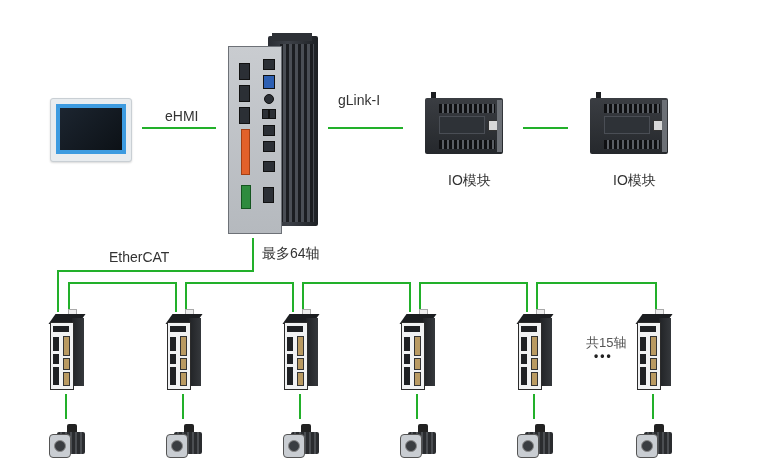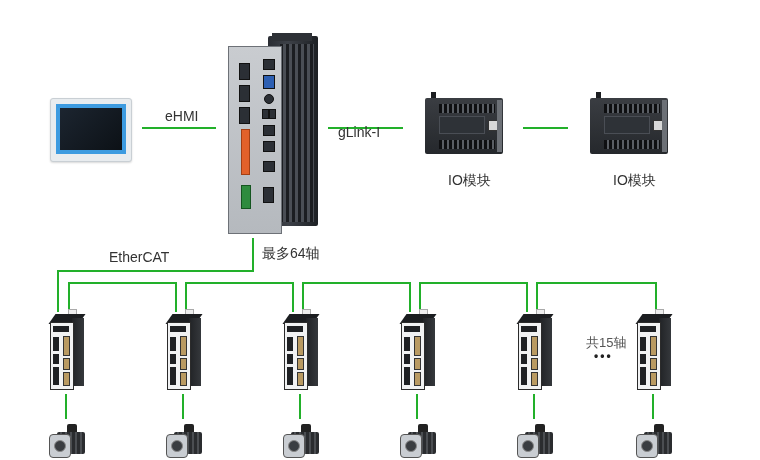--- a/index.html
+++ b/index.html
@@ -112,21 +112,21 @@
   <div class="body"></div>
   <div class="term" style="top:12px;"></div>
   <div class="term" style="top:48px;"></div>
   <div class="plate"></div>
   <div class="sw"></div>
   <div class="side"></div>
 </div>
 <div class="lbl" style="left:613px;top:172px;">IO模块</div>
 
 <div class="lbl" style="left:165px;top:108px;">eHMI</div>
-<div class="lbl" style="left:338px;top:124px;text-align:right;">gLink-I</div>
+<div class="lbl" style="left:338px;top:92px;text-align:right;">gLink-I</div>
 <div class="lbl" style="left:109px;top:249px;">EtherCAT</div>
 <div class="lbl" style="left:262px;top:245px;">最多64轴</div>
 <div class="lbl lbl-sm" style="left:586px;top:334px;">共15轴</div>
 <div class="dots" style="left:594px;top:349px;">•••</div>
 
 <div id="drive-layer">
     <div class="drv" style="left: 50px; top: 314px;">
       <div class="clip"></div>
       <div class="top"></div>
       <div class="side"></div>

